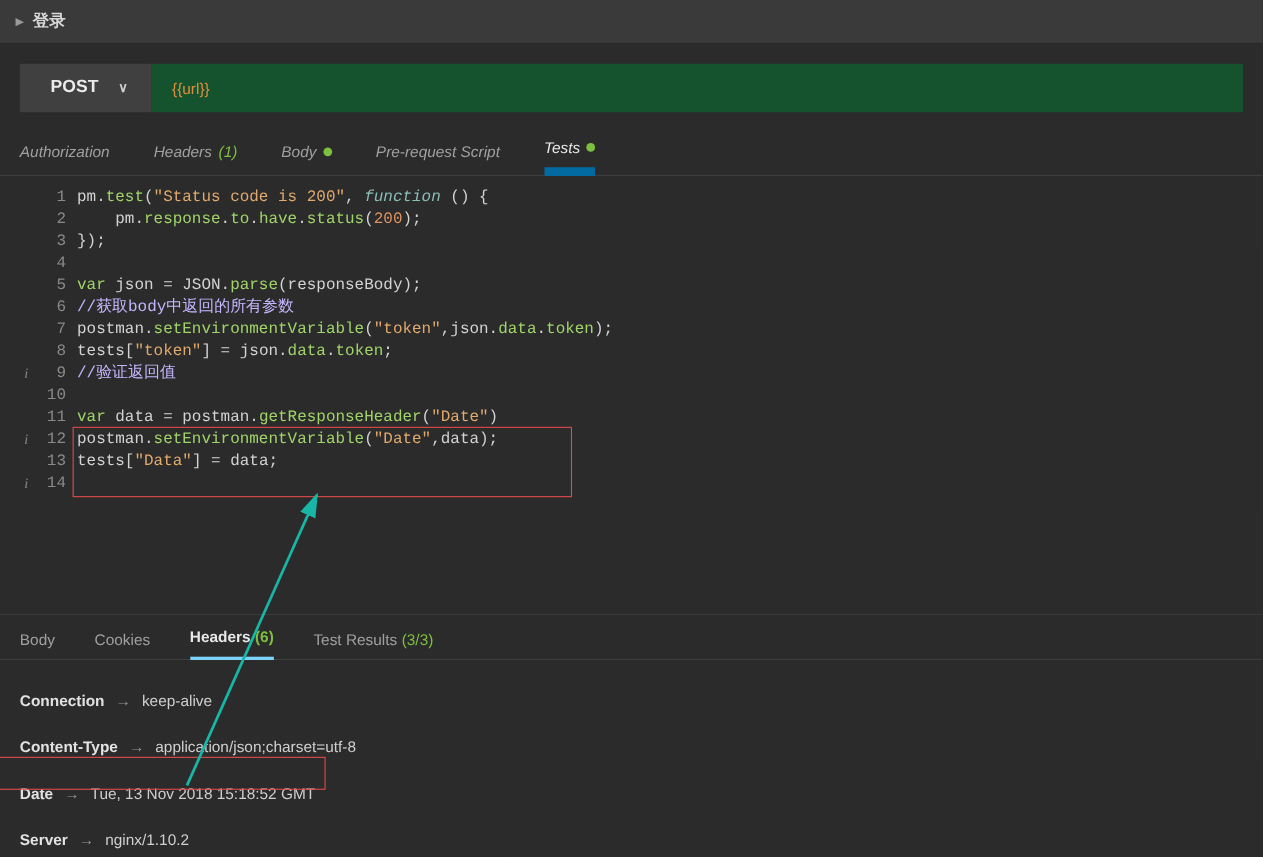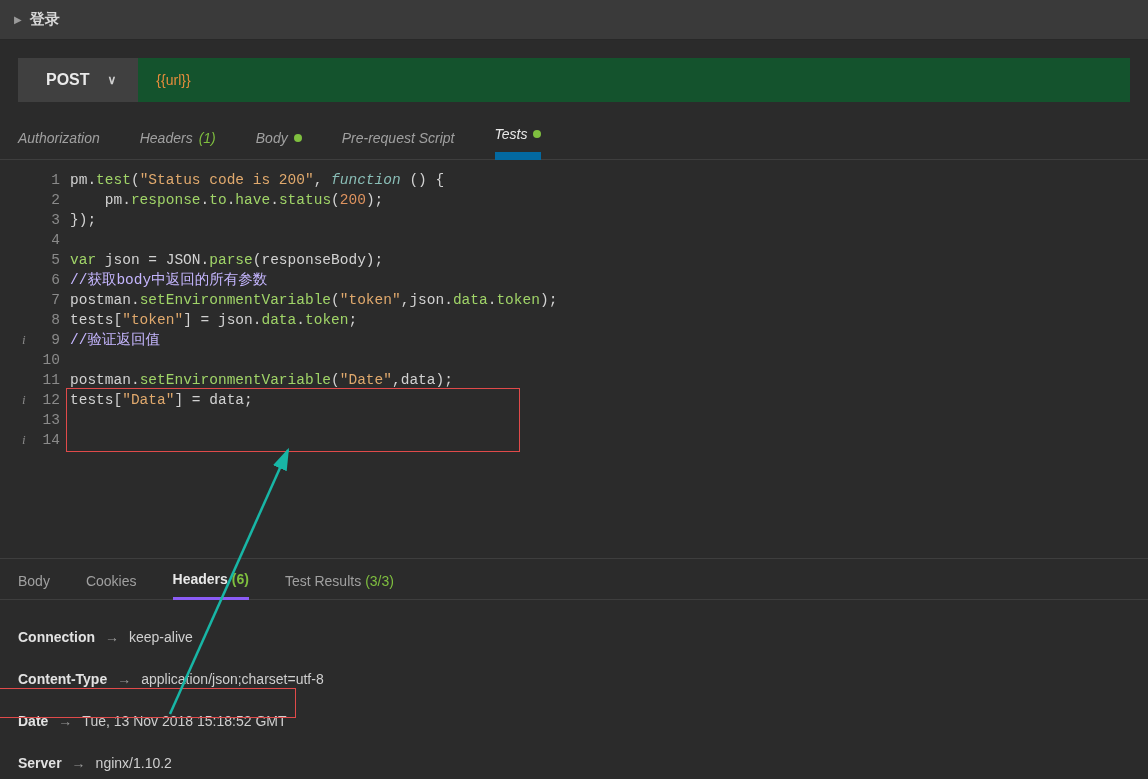--- a/index.html
+++ b/index.html
@@ -28,21 +28,21 @@
   .tok-key { color: #a0d468; }
   .tok-func { color: #8abeb7; font-style: italic; }
   .tok-str { color: #e0a96d; }
   .tok-num { color: #de935f; }
   .tok-comment { color: #c4b5fd; }
   .tok-method { color: #a0d468; }
   .hlred { position: absolute; border: 1px solid #e04a4a; pointer-events: none; }
   .arrow-svg { position: absolute; pointer-events: none; }
   .restabs { display: flex; align-items: center; padding: 12px 18px 0 18px; gap: 36px; border-top: 1px solid #3e3e3e; }
   .restabs .tab { color: #a0a0a0; font-size: 14px; padding-bottom: 10px; cursor: pointer; }
-  .restabs .tab.active { color: #e8e8e8; font-weight: bold; border-bottom: 3px solid #8b5cf6; }
+  .restabs .tab.active { color: #e8e8e8; font-weight: bold; border-bottom: 3px solid #7dd3fc; }
   .restabs .cnt { color: #7fbf3f; margin-left: 4px; }
   .headers-list { padding: 16px 18px 0 18px; }
   .headers-list .hrow { display: flex; align-items: center; height: 42px; color: #d8d8d8; font-size: 14px; }
   .headers-list .hname { font-weight: bold; color: #e2e2e2; }
   .headers-list .harrow { color: #999; margin: 0 10px; }
   .headers-list .hval { color: #cfcfcf; }
 </style>
 </head>
 <body>
 
@@ -100,20 +100,21 @@
     <div class="row"><span class="tok-default">pm.</span><span class="tok-method">test</span><span class="tok-default">(</span><span class="tok-str">"Status code is 200"</span><span class="tok-default">, </span><span class="tok-func">function</span><span class="tok-default"> () {</span></div>
     <div class="row"><span class="tok-default">    pm.</span><span class="tok-method">response</span><span class="tok-default">.</span><span class="tok-method">to</span><span class="tok-default">.</span><span class="tok-method">have</span><span class="tok-default">.</span><span class="tok-method">status</span><span class="tok-default">(</span><span class="tok-num">200</span><span class="tok-default">);</span></div>
     <div class="row"><span class="tok-default">});</span></div>
     <div class="row"></div>
     <div class="row"><span class="tok-key">var</span><span class="tok-default"> json = JSON.</span><span class="tok-method">parse</span><span class="tok-default">(responseBody);</span></div>
     <div class="row"><span class="tok-comment">//获取body中返回的所有参数</span></div>
     <div class="row"><span class="tok-default">postman.</span><span class="tok-method">setEnvironmentVariable</span><span class="tok-default">(</span><span class="tok-str">"token"</span><span class="tok-default">,json.</span><span class="tok-method">data</span><span class="tok-default">.</span><span class="tok-method">token</span><span class="tok-default">);</span></div>
     <div class="row"><span class="tok-default">tests[</span><span class="tok-str">"token"</span><span class="tok-default">] = json.</span><span class="tok-method">data</span><span class="tok-default">.</span><span class="tok-method">token</span><span class="tok-default">;</span></div>
     <div class="row"><span class="tok-comment">//验证返回值</span></div>
     <div class="row"></div>
+    <div class="row"><span class="tok-key">var</span><span class="tok-default"> data = postman.</span><span class="tok-method">getResponseHeader</span><span class="tok-default">(</span><span class="tok-str">"Date"</span><span class="tok-default">)</span></div>
     <div class="row"><span class="tok-default">postman.</span><span class="tok-method">setEnvironmentVariable</span><span class="tok-default">(</span><span class="tok-str">"Date"</span><span class="tok-default">,data);</span></div>
     <div class="row"><span class="tok-default">tests[</span><span class="tok-str">"Data"</span><span class="tok-default">] = data;</span></div>
   </div>
   <div class="hlred" style="left:66px; top:228px; width:454px; height:64px;"></div>
 </div>
 
 <div class="restabs">
   <div class="tab">Body</div>
   <div class="tab">Cookies</div>
   <div class="tab active"><span>Headers</span><span class="cnt">(6)</span></div>

